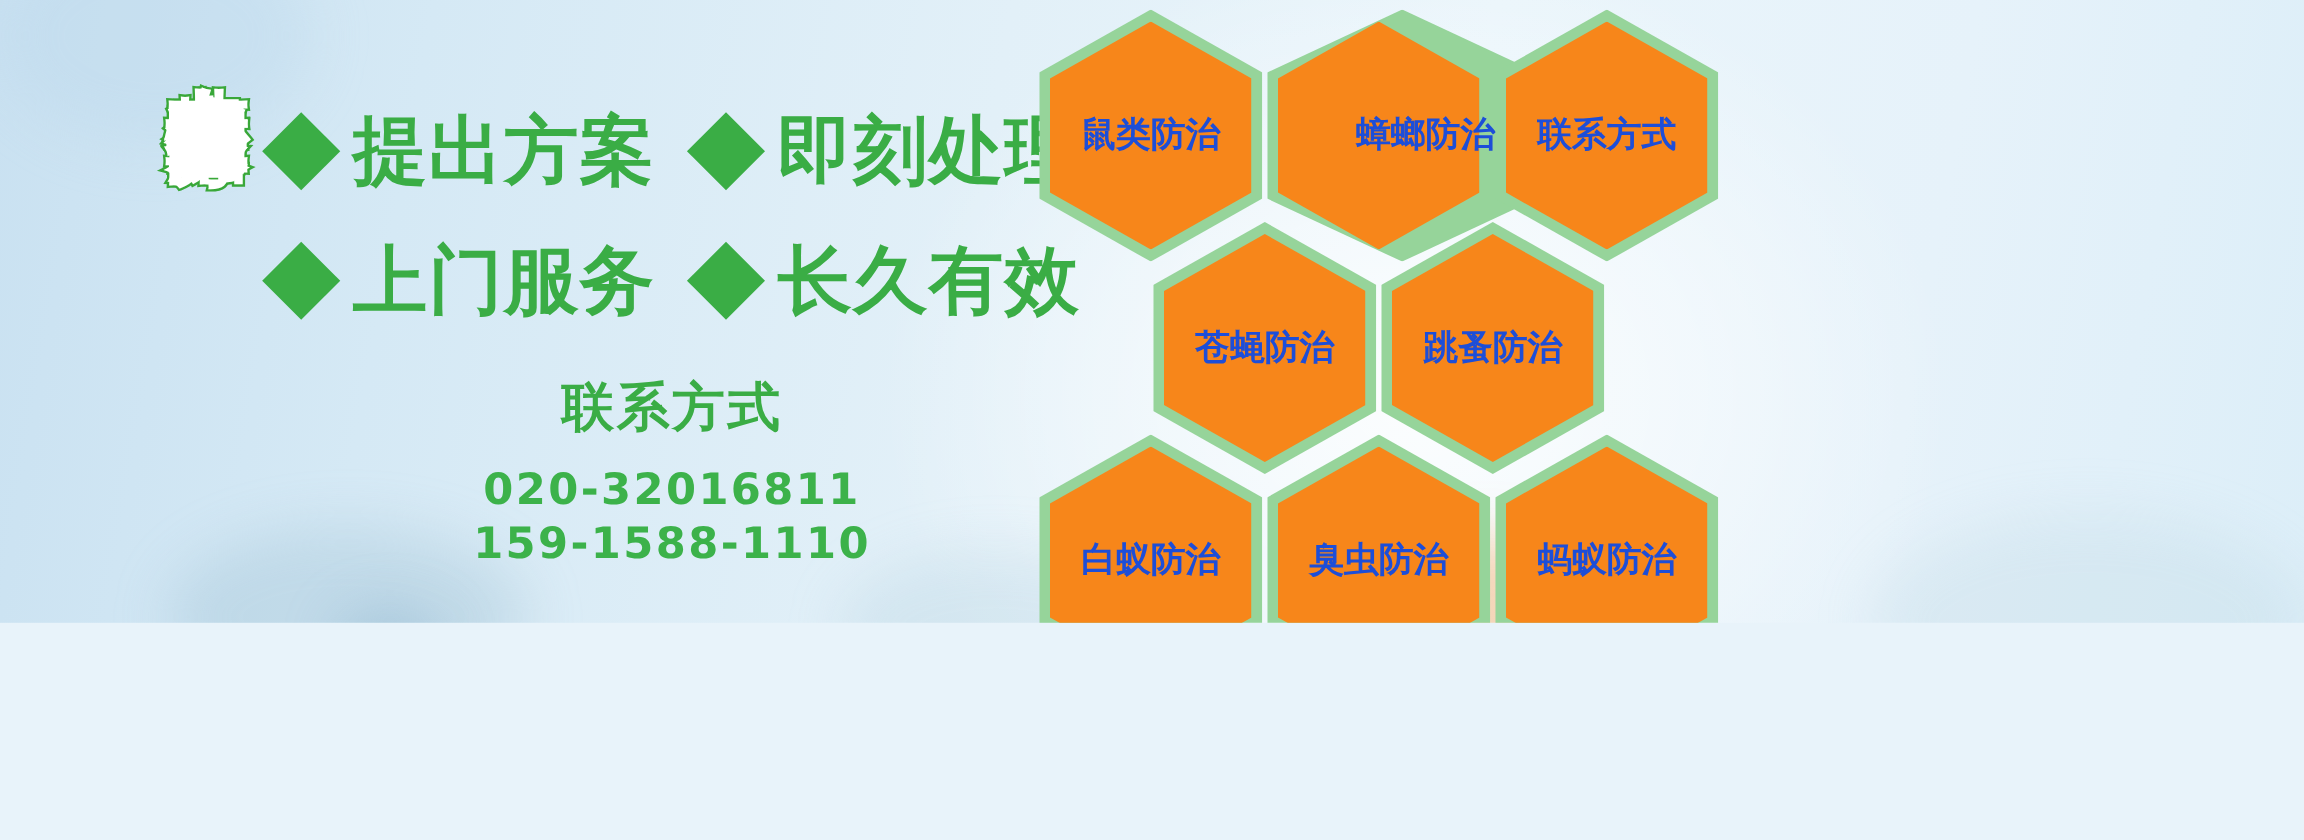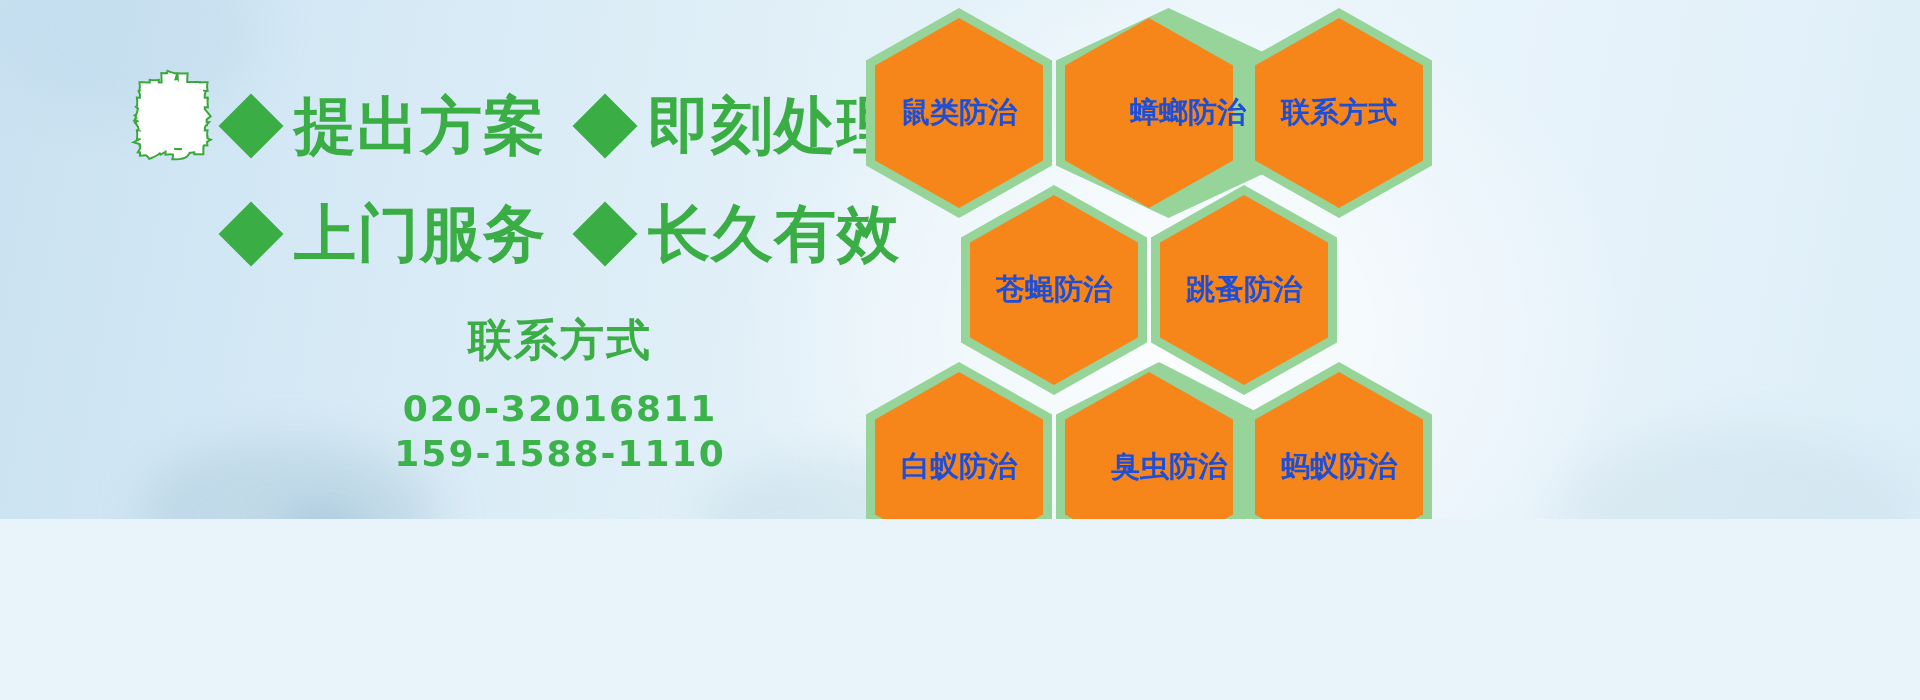--- a/index.html
+++ b/index.html
@@ -134,21 +134,21 @@
     </div>
     <div class="hex" style="left:289px;top:185px;">
       <div class="hex-inner"></div>
       <span class="hex-label">跳蚤防治</span>
     </div>
 
     <div class="hex" style="left:4px;top:362px;">
       <div class="hex-inner"></div>
       <span class="hex-label">白蚁防治</span>
     </div>
-    <div class="hex" style="left:194px;top:362px;padding-left:20px;">
+    <div class="hex" style="left:194px;top:362px;">
       <div class="hex-inner"></div>
       <span class="hex-label">臭虫防治</span>
     </div>
     <div class="hex" style="left:384px;top:362px;">
       <div class="hex-inner"></div>
       <span class="hex-label">蚂蚁防治</span>
     </div>
 
   </div>
 </div>

